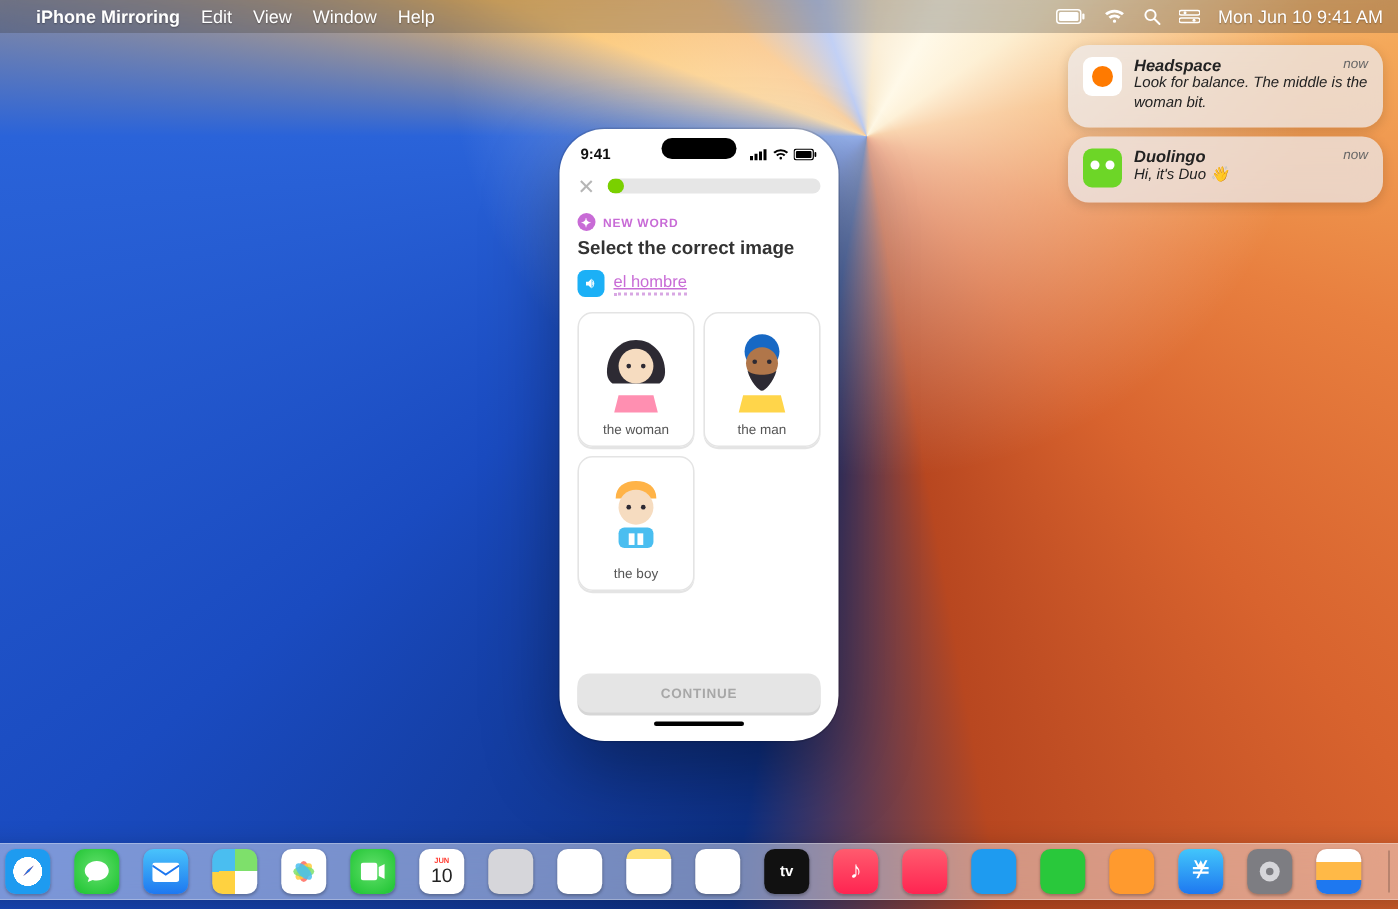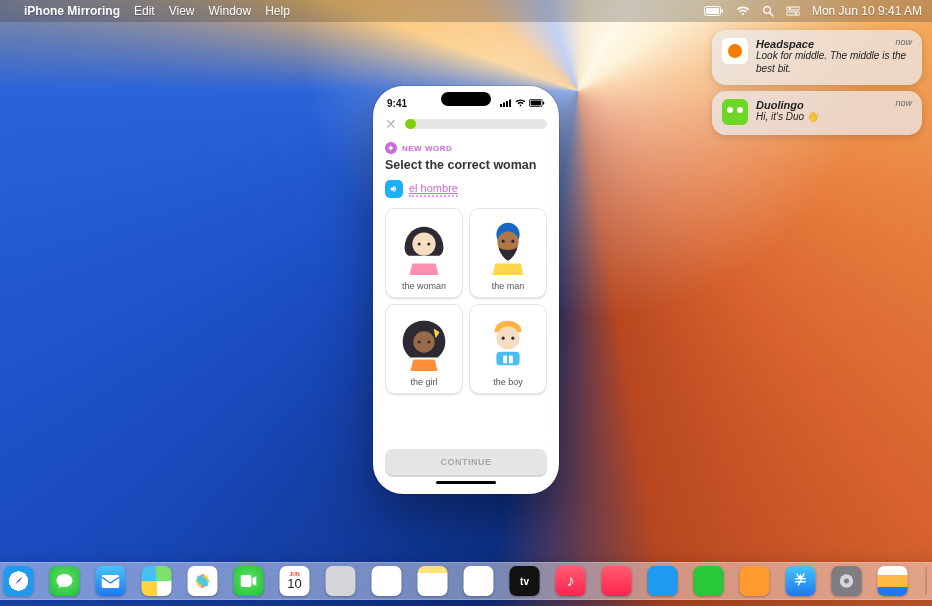--- a/index.html
+++ b/index.html
@@ -180,21 +180,21 @@
       </span>
       <span>Mon Jun 10  9:41 AM</span>
     </div>
   </div>
 
   <div class="notifs">
     <div class="notif">
       <div class="app-icon icon-headspace"></div>
       <div>
         <div class="title">Headspace</div>
-        <div class="body">Look for middle. The middle is the best bit.</div>
+        <div class="body">Look for balance. The middle is the woman bit.</div>
       </div>
       <div class="time">now</div>
     </div>
     <div class="notif">
       <div class="app-icon icon-duolingo"></div>
       <div>
         <div class="title">Duolingo</div>
         <div class="body">Hi, it's Duo 👋</div>
       </div>
       <div class="time">now</div>
@@ -226,21 +226,21 @@
       <div class="progress-row">
         <span class="close-x">✕</span>
         <div class="prog-track">
           <div class="prog-fill" id="prog-fill" style="width: 8%;"></div>
         </div>
       </div>
       <div class="newword-row">
         <span class="newword-badge">✦</span>
         <span>NEW WORD</span>
       </div>
-      <div class="instruction">Select the correct woman</div>
+      <div class="instruction">Select the correct image</div>
       <div class="audio-row">
         <span class="speaker-btn">
           <svg viewBox="0 0 24 24">
               <path d="M4 9v6h4l5 5V4L8 9H4zm12 3a4 4 0 00-2-3.5v7A4 4 0 0016 12zm-2-7v2a7 7 0 010 10v2a9 9 0 000-14z"></path>
             </svg>
         </span>
         <span class="target">el hombre</span>
       </div>
 
       <div class="choice-grid">
@@ -265,33 +265,20 @@
               <circle cx="32" cy="28" r="11" fill="#b0764a"></circle>
               <circle cx="27" cy="27" r="1.6" fill="#2d2a33"></circle>
                 <circle cx="37" cy="27" r="1.6" fill="#2d2a33"></circle>
               <path d="M22 33c2 8 8 14 10 14s8-6 10-14c-2 2-6 3-10 3s-8-1-10-3z" fill="#2d2a33"></path>
               <path d="M19 50h26l3 12H16z" fill="#ffd54a"></path>
             </svg>
           </div>
           <span class="lbl">the man</span>
         </div>
 
-        <div class="choice">
-          <div class="art">
-            <svg viewBox="0 0 64 64" width="62" height="62">
-              <path d="M10 32c0-14 10-22 22-22s22 8 22 22c0 10-8 16-8 16H18s-8-6-8-16z" fill="#2d2a33"></path>
-              <circle cx="32" cy="32" r="11" fill="#9a6a48"></circle>
-              <circle cx="27" cy="32" r="1.6" fill="#2d2a33"></circle>
-                <circle cx="37" cy="32" r="1.6" fill="#2d2a33"></circle>
-              <path d="M42 18l6 4-4 6z" fill="#ffd54a"></path>
-              <path d="M21 50h22l3 12H18z" fill="#ff8f3a"></path>
-            </svg>
-          </div>
-          <span class="lbl">the girl</span>
-        </div>
 
         <div class="choice">
           <div class="art">
             <svg viewBox="0 0 64 64" width="62" height="62">
               <path d="M18 22c0-8 6-12 14-12s14 4 14 12H18z" fill="#ffb347"></path>
               <circle cx="32" cy="28" r="12" fill="#f6dcc0"></circle>
               <circle cx="27" cy="28" r="1.6" fill="#2d2a33"></circle>
                 <circle cx="37" cy="28" r="1.6" fill="#2d2a33"></circle>
               <rect x="20" y="42" width="24" height="14" rx="4" fill="#4abef0"></rect>
               <rect x="27" y="46" width="4" height="8" fill="#fff"></rect>

